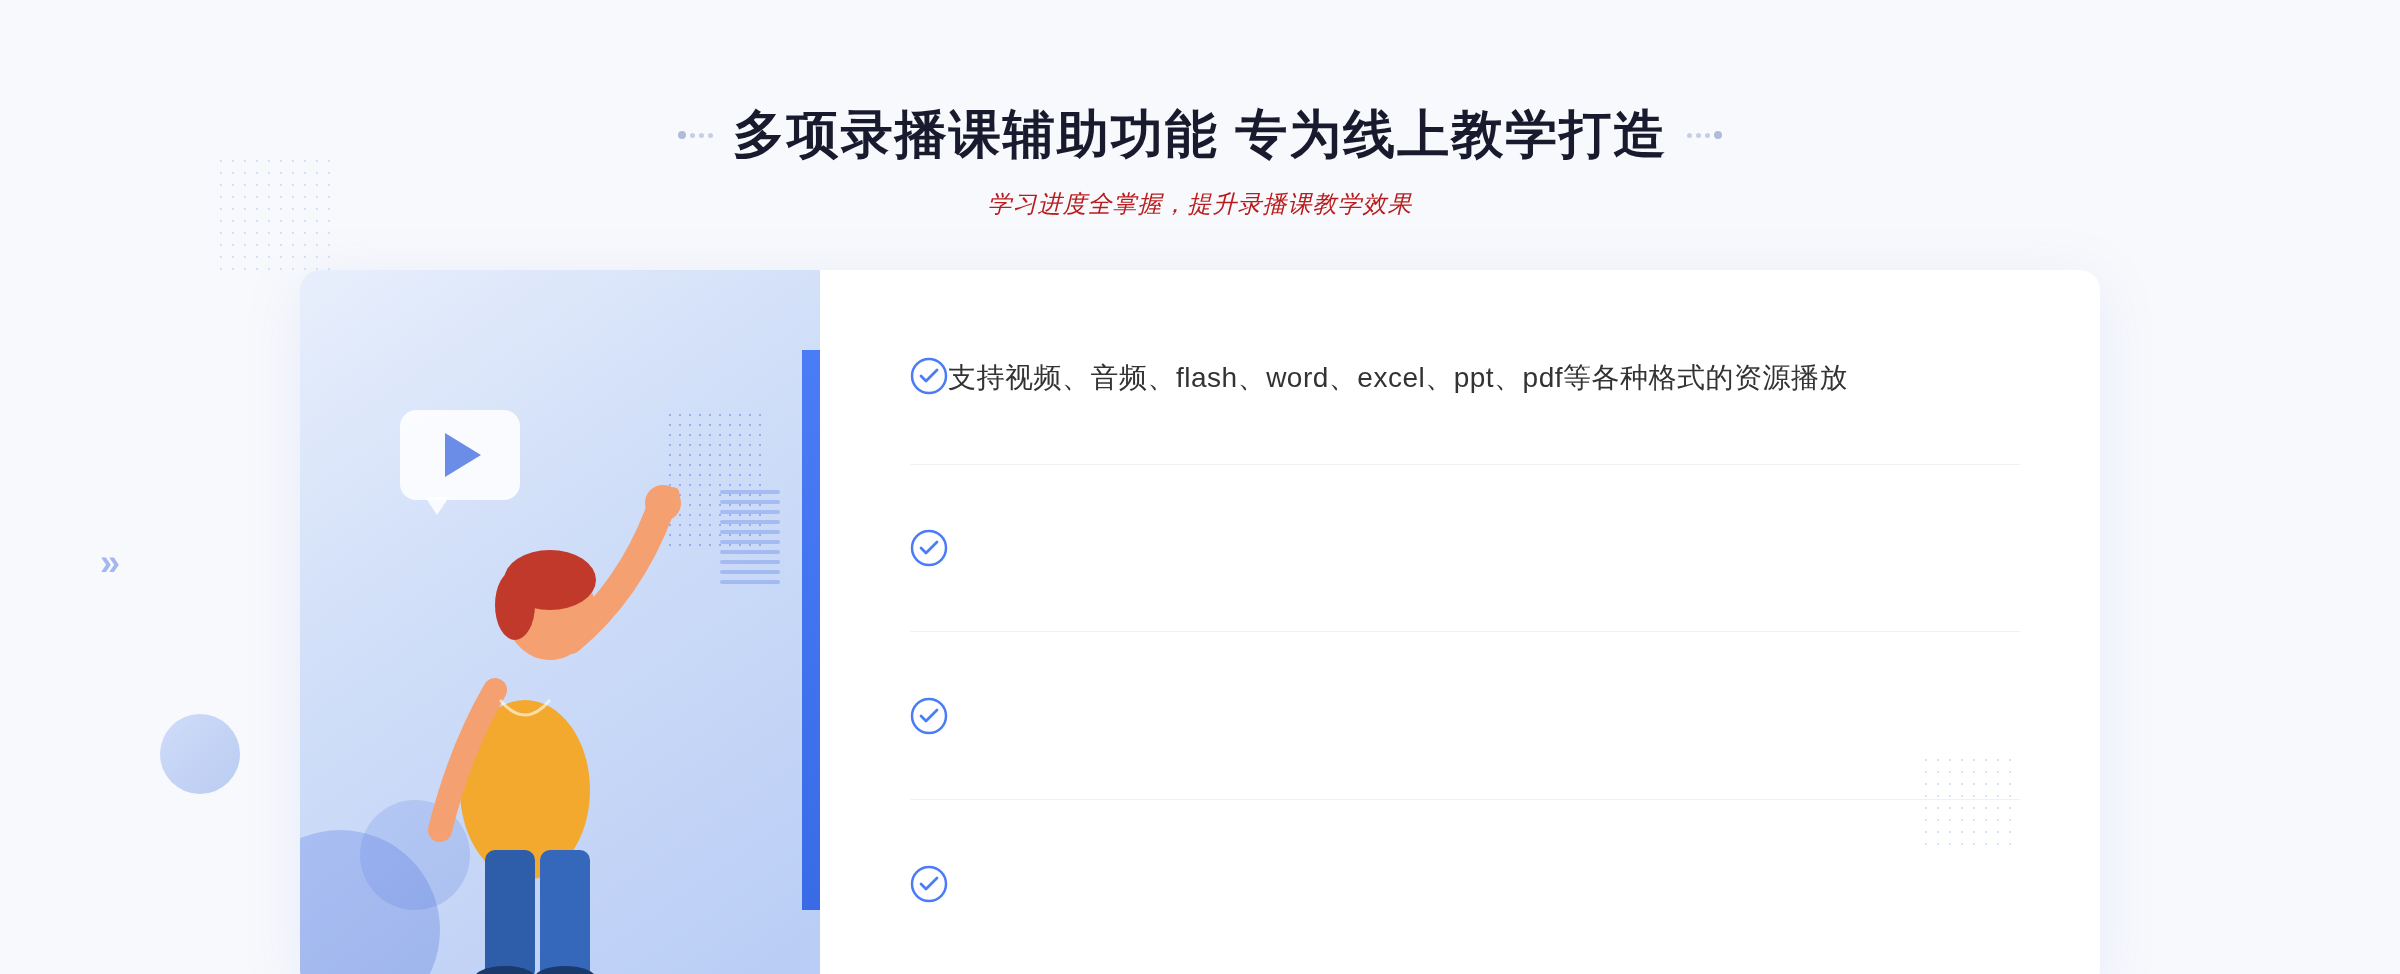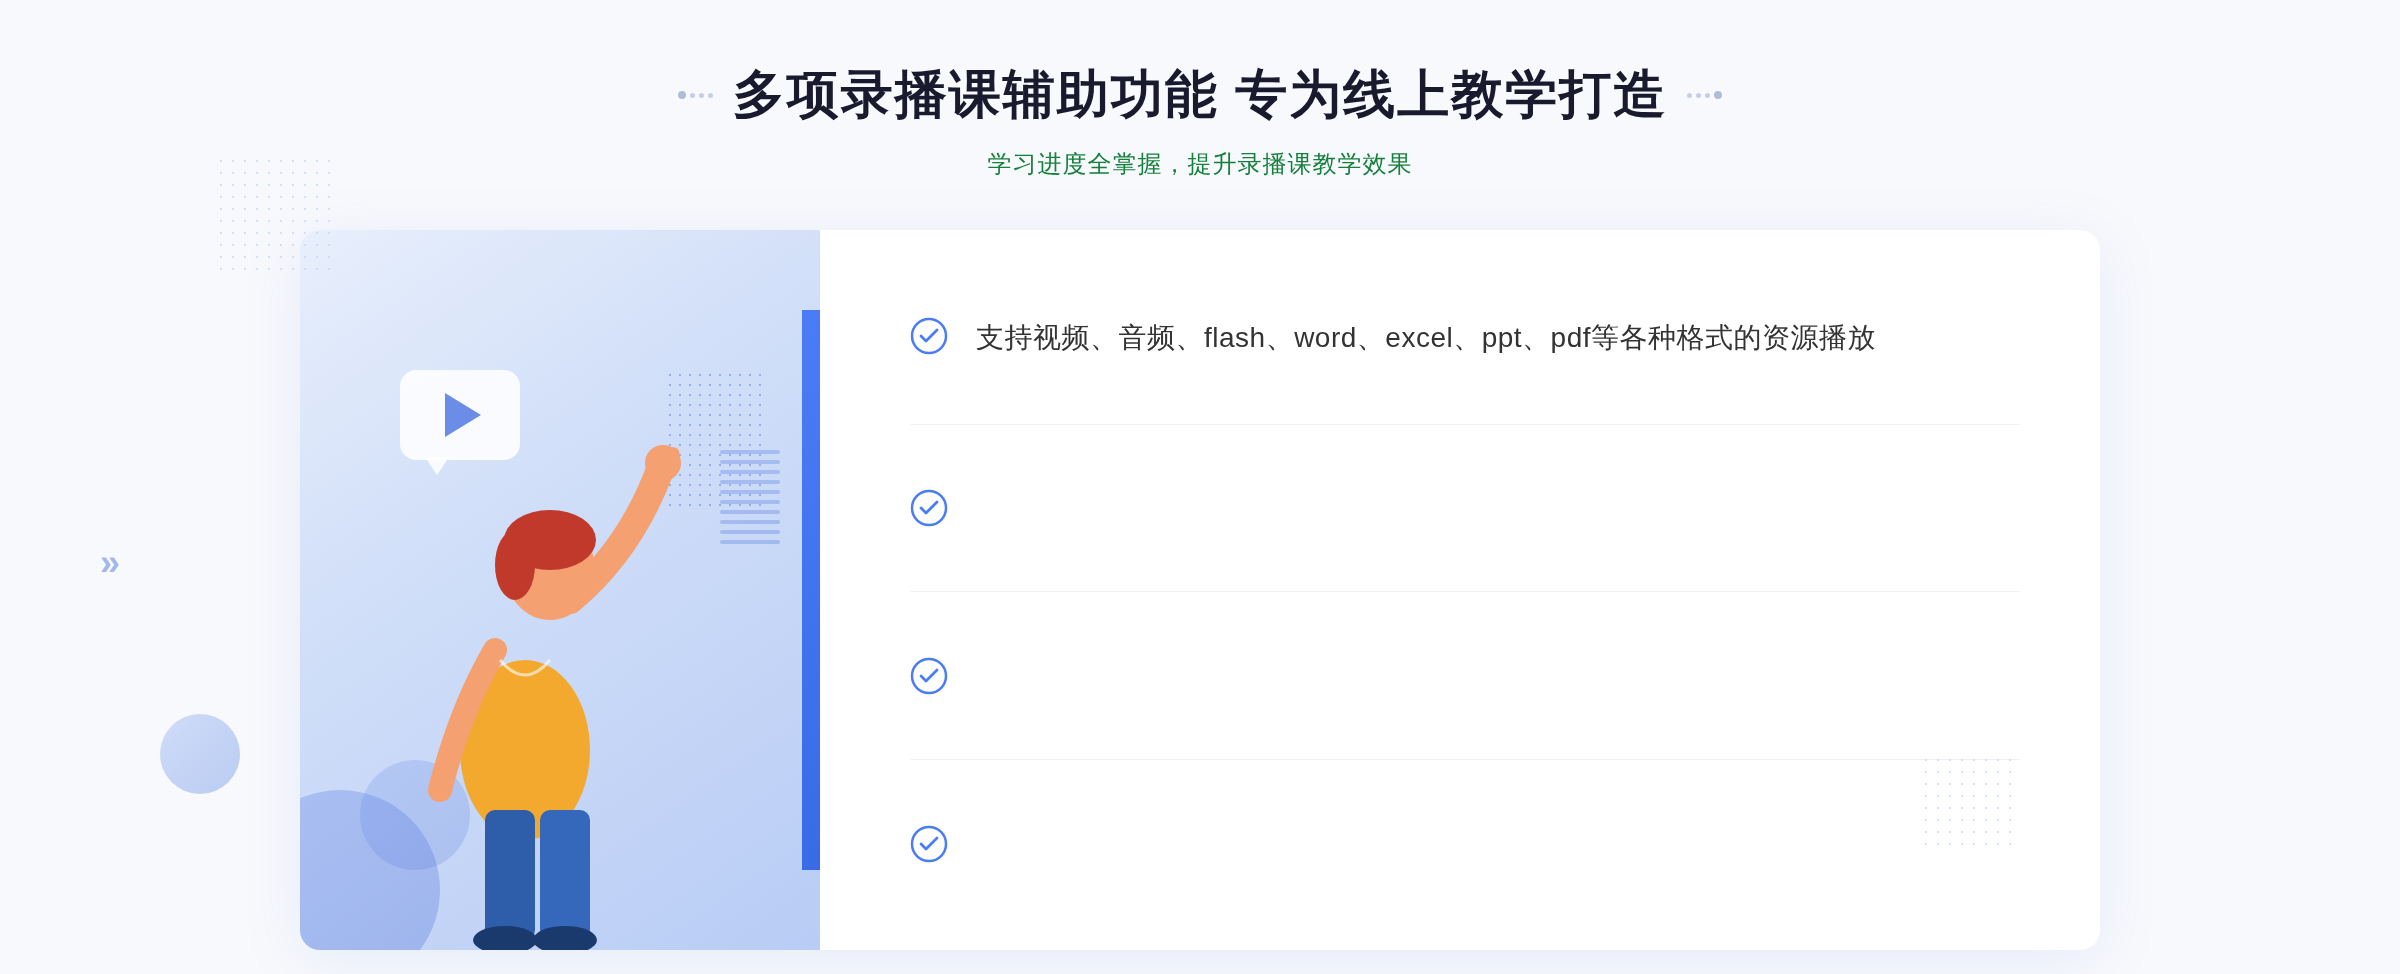--- a/index.html
+++ b/index.html
@@ -55,20 +55,21 @@
       margin-bottom: 50px;
       position: relative;
     }
 
     .title-row {
       display: flex;
       align-items: center;
       justify-content: flex-end;
       gap: 20px;
       margin-bottom: 18px;
+      margin-top: 40px;
     }
 
     .title-decorator {
       display: flex;
       gap: 4px;
       align-items: center;
     }
 
     .title-decorator span {
       width: 5px;
@@ -85,22 +86,23 @@
 
     .main-title {
       font-size: 52px;
       font-weight: 700;
       color: #1a1a2e;
       letter-spacing: 2px;
     }
 
     .subtitle {
       font-size: 24px;
-      color: #15803d;
+      color: #b91c1c;
       letter-spacing: 1px;
+      font-style: italic;
     }
 
     
     .content-card {
       width: 1800px;
       height: 720px;
       background: #ffffff;
       border-radius: 20px;
       box-shadow: 0 10px 60px rgba(100, 140, 230, 0.12);
       display: flex;
@@ -233,21 +235,20 @@
       flex: 1;
       padding: 55px 80px 55px 90px;
       display: flex;
       flex-direction: column;
       justify-content: space-around;
     }
 
     .feature-item {
       display: flex;
       align-items: flex-start;
-      gap: 28px;
     }
 
     .feature-text {
       font-size: 28px;
       color: #333;
       line-height: 1.5;
       letter-spacing: 0.5px;
     }
 
     

